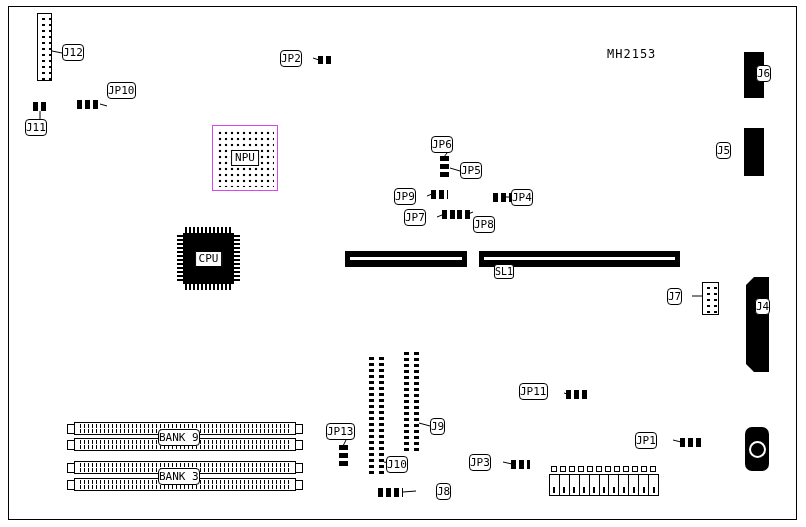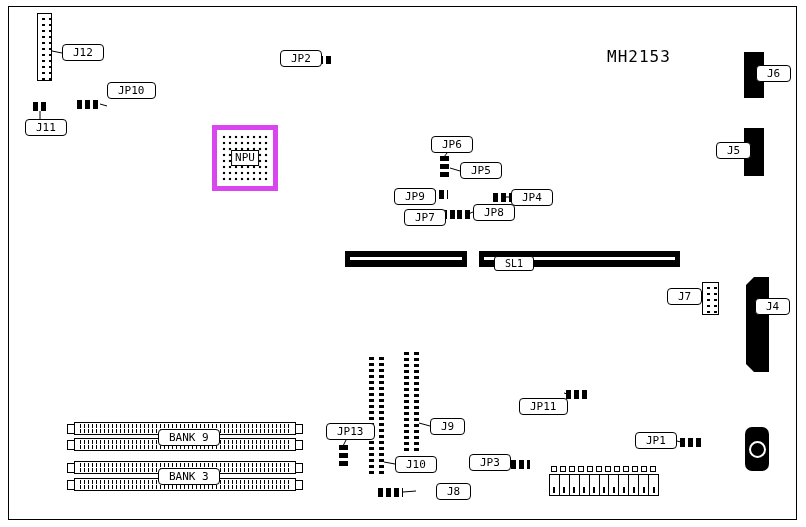--- a/index.html
+++ b/index.html
@@ -4,37 +4,37 @@
 <style>
   * { margin:0; padding:0; box-sizing:border-box; }
   html,body { width:806px; height:527px; background:#fff; overflow:hidden;
               font-family:"DejaVu Sans Mono","Liberation Mono",monospace; color:#000; }
   #board { position:relative; width:806px; height:527px; background:#fff; }
   #frame { position:absolute; left:8px; top:6px; width:789px; height:514px; border:1px solid #000; }
   #lines { position:absolute; left:0; top:0; z-index:4; }
   #lines line { stroke:#000; stroke-width:1; }
 
   .lbl { position:absolute; background:#fff; border:1px solid #000; border-radius:4px;
-         font-size:11px; line-height:15px; padding:0 10px; white-space:nowrap; z-index:5; }
+         font-size:11px; line-height:15px; padding:0 0; white-space:nowrap; z-index:5; }
   .lbl-sm { font-size:10px; line-height:13px; border-radius:3px; }
 
-  #partnum { position:absolute; left:607px; top:47px; font-size:16px; letter-spacing:1px; z-index:3; }
+  #partnum { position:absolute; left:607px; top:47px; font-size:12px; letter-spacing:1px; z-index:3; }
 
   
   .jmp-h { position:absolute; z-index:2;
            background-image:repeating-linear-gradient(to right,#000 0 5px,rgba(0,0,0,0) 5px 8px); }
   .jmp-v { position:absolute; z-index:2;
            background-image:repeating-linear-gradient(to bottom,#000 0 5px,rgba(0,0,0,0) 5px 8px); }
   .hdr-dots { position:absolute; border:1px solid #000; z-index:2;
            background-image:radial-gradient(circle,#000 1.2px,rgba(0,0,0,0) 1.5px);
            background-size:7px 6px; background-position:2px 2px; }
 
   
   .chip { position:absolute; z-index:2; }
-  .chip-npu { border:5px solid #d946ef; }
+  .chip-npu { border:1px solid #d946ef; }
   .chip-npu .pins { position:absolute; inset:3px;
            background-image:radial-gradient(circle,#000 1.3px,rgba(0,0,0,0) 1.6px);
            background-size:6px 6px; background-position:1px 1px; }
   .chip-cpu .body { position:absolute; inset:6px; background:#000; }
   .comb-h { position:absolute; height:6px; left:8px; right:8px;
            background-image:repeating-linear-gradient(to right,#000 0 2px,rgba(0,0,0,0) 2px 4px); }
   .comb-h.top{ top:0; } .comb-h.bot{ bottom:0; }
   .comb-v { position:absolute; width:6px; top:8px; bottom:8px;
            background-image:repeating-linear-gradient(to bottom,#000 0 2px,rgba(0,0,0,0) 2px 4px); }
   .comb-v.lft{ left:0; } .comb-v.rgt{ right:0; }
@@ -116,20 +116,28 @@
   <div class="conn" style="left:744px;top:52px;width:20px;height:46px"></div>
   <div class="conn" style="left:744px;top:128px;width:20px;height:48px"></div>
   <div class="conn conn-db" style="left:746px;top:277px;width:23px;height:95px"></div>
   <div class="conn conn-din" style="left:745px;top:427px;width:24px;height:44px"></div>
 
   <div class="chip chip-npu" style="left:212px;top:125px;width:66px;height:66px">
     <div class="pins"></div>
     <div class="chip-label">NPU</div>
   </div>
 
+  <div class="chip chip-cpu" style="left:177px;top:227px;width:63px;height:63px">
+    <div class="comb-h top"></div>
+    <div class="comb-h bot"></div>
+    <div class="comb-v lft"></div>
+    <div class="comb-v rgt"></div>
+    <div class="body"></div>
+    <div class="chip-label">CPU</div>
+  </div>
 
   <div class="jmp-v" style="left:440px;top:156px;width:9px;height:21px"></div>
   <div class="jmp-h" style="left:431px;top:190px;width:17px;height:9px"></div>
   <div class="jmp-h" style="left:493px;top:193px;width:18px;height:9px"></div>
   <div class="jmp-h" style="left:442px;top:210px;width:13px;height:9px"></div>
   <div class="jmp-h" style="left:457px;top:210px;width:13px;height:9px"></div>
 
   <div class="slot" style="left:345px;top:251px;width:122px;height:16px"></div>
   <div class="slot" style="left:479px;top:251px;width:201px;height:16px"></div>
 
@@ -183,26 +191,26 @@
   <div class="lbl" style="left:280px;top:50px">JP2</div>
   <div class="lbl" style="left:107px;top:82px">JP10</div>
   <div class="lbl" style="left:25px;top:119px">J11</div>
   <div class="lbl" style="left:756px;top:65px">J6</div>
   <div class="lbl" style="left:716px;top:142px">J5</div>
   <div class="lbl" style="left:431px;top:136px">JP6</div>
   <div class="lbl" style="left:460px;top:162px">JP5</div>
   <div class="lbl" style="left:394px;top:188px">JP9</div>
   <div class="lbl" style="left:511px;top:189px">JP4</div>
   <div class="lbl" style="left:404px;top:209px">JP7</div>
-  <div class="lbl" style="left:473px;top:204px">JP8</div>
-  <div class="lbl lbl-sm" style="left:494px;top:256px">SL1</div>
+  <div class="lbl" style="left:473px;top:216px">JP8</div>
+  <div class="lbl lbl-sm" style="left:494px;top:264px">SL1</div>
   <div class="lbl" style="left:667px;top:288px">J7</div>
   <div class="lbl" style="left:755px;top:298px">J4</div>
-  <div class="lbl" style="left:519px;top:398px">JP11</div>
+  <div class="lbl" style="left:519px;top:383px">JP11</div>
   <div class="lbl" style="left:326px;top:423px">JP13</div>
   <div class="lbl" style="left:430px;top:418px">J9</div>
-  <div class="lbl" style="left:395px;top:456px">J10</div>
+  <div class="lbl" style="left:386px;top:456px">J10</div>
   <div class="lbl" style="left:635px;top:432px">JP1</div>
   <div class="lbl" style="left:469px;top:454px">JP3</div>
   <div class="lbl" style="left:436px;top:483px">J8</div>
   <div class="lbl" style="left:158px;top:429px">BANK 9</div>
   <div class="lbl" style="left:158px;top:468px">BANK 3</div>
 </div>
 
 </body></html>

